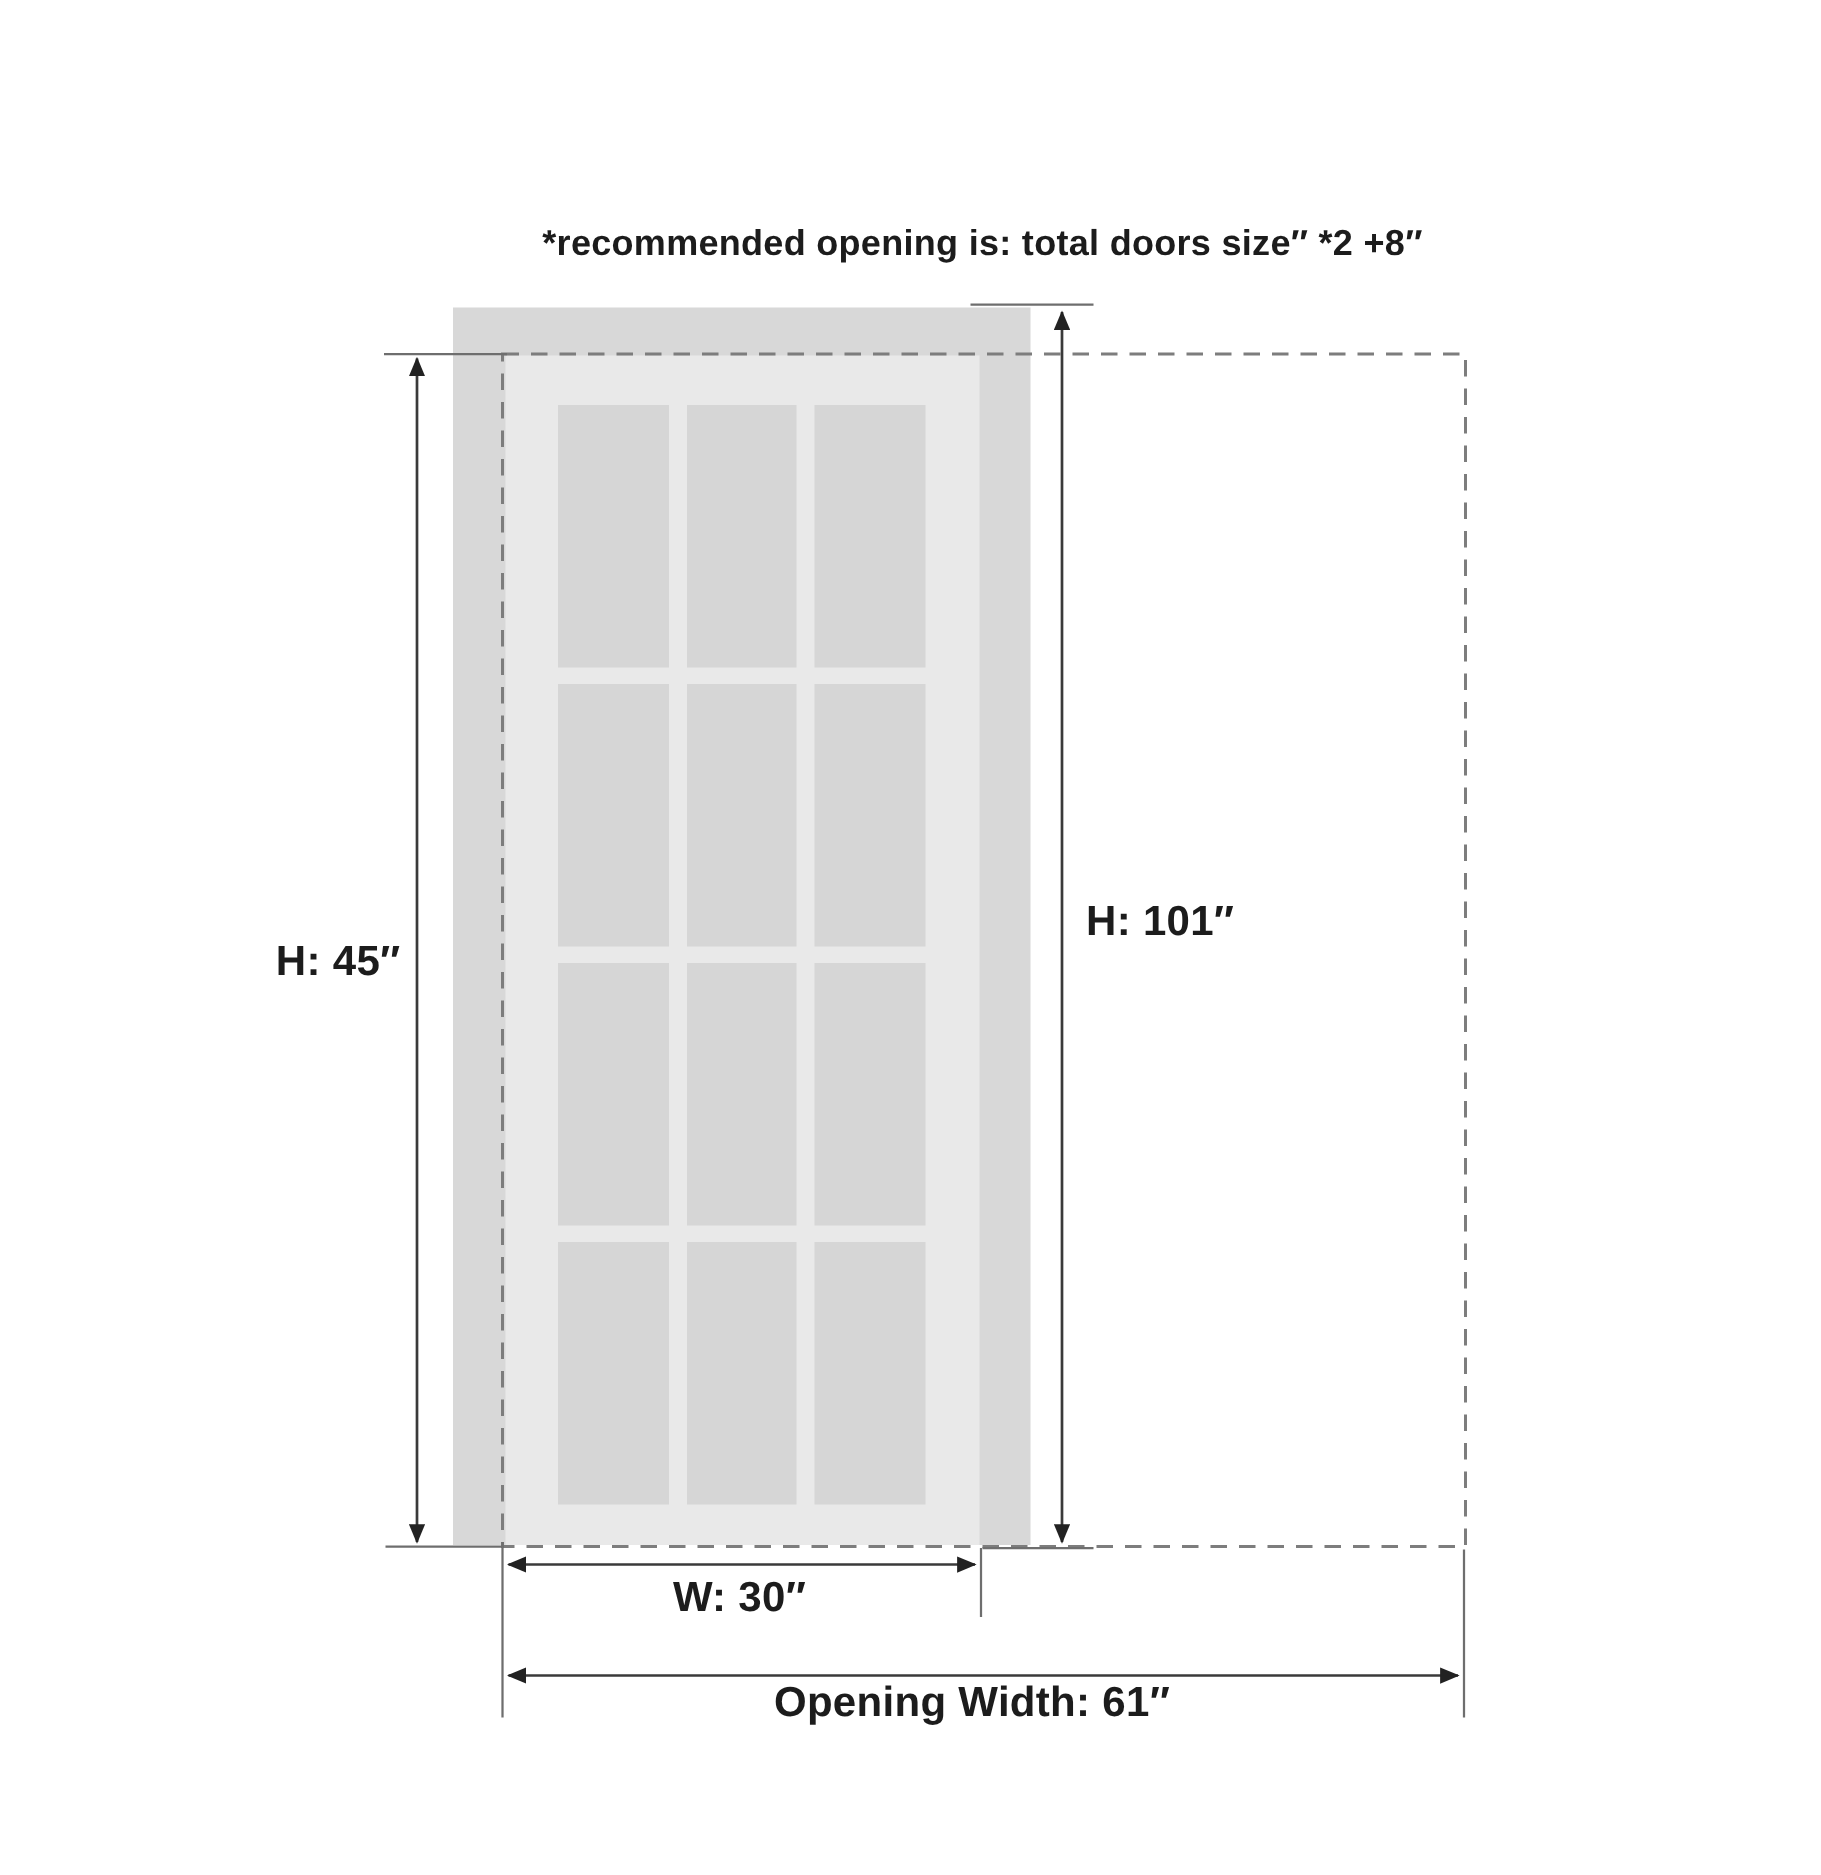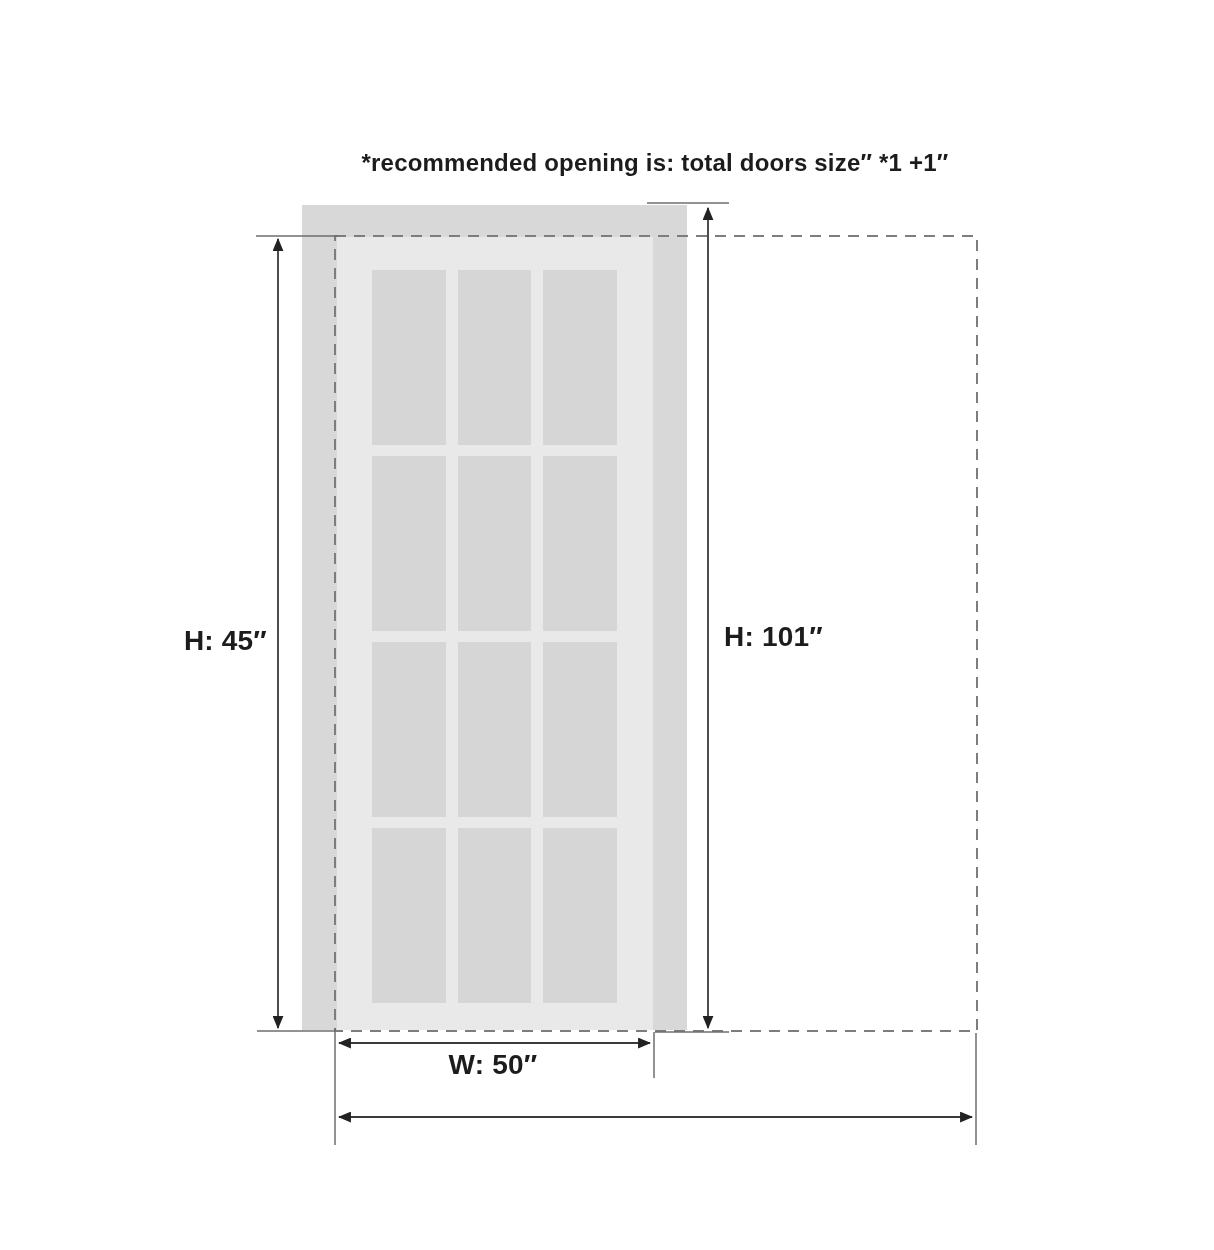--- a/index.html
+++ b/index.html
@@ -95,39 +95,39 @@
     color: var(--text, #1c1c1c);
   }
   .label-h-door {
     left: 87px;
     top: 625px;
     width: 180px;
     text-align: right;
   }
   .label-h-opening {
     left: 724px;
-    top: 621px;
+    top: 598px;
   }
   .label-w-door {
     left: 493px;
     top: 1049px;
     transform: translateX(-50%);
   }
   .label-w-opening {
     left: 648px;
     top: 1119px;
     transform: translateX(-50%);
   }
 </style>
 </head>
 <body>
 
 <div class="stage">
 
-  <div class="title">*recommended opening is: total doors size″ *1 +1″</div>
+  <div class="title">*recommended opening is: total doors size″ *2 +8″</div>
 
   <div class="frame-panel"></div>
 
   <div class="door-slab">
     <div class="pane"></div>
     <div class="pane"></div>
     <div class="pane"></div>
     <div class="pane"></div>
     <div class="pane"></div>
     <div class="pane"></div>
@@ -163,16 +163,17 @@
       <line class="dim-line" x1="708" y1="208" x2="708" y2="1028" marker-start="url(#arrow)" marker-end="url(#arrow)"></line>
       <line class="dim-line" x1="339" y1="1043" x2="650" y2="1043" marker-start="url(#arrow)" marker-end="url(#arrow)"></line>
       <line class="dim-line" x1="339" y1="1117" x2="972" y2="1117" marker-start="url(#arrow)" marker-end="url(#arrow)"></line>
     </g>
   </svg>
 
   <div class="label label-h-door">H: 45″</div>
 
   <div class="label label-h-opening">H: 101″</div>
 
-  <div class="label label-w-door">W: 50″</div>
+  <div class="label label-w-door">W: 30″</div>
 
+  <div class="label label-w-opening">Opening Width: 61″</div>
 
 </div>
 
 </body></html>

